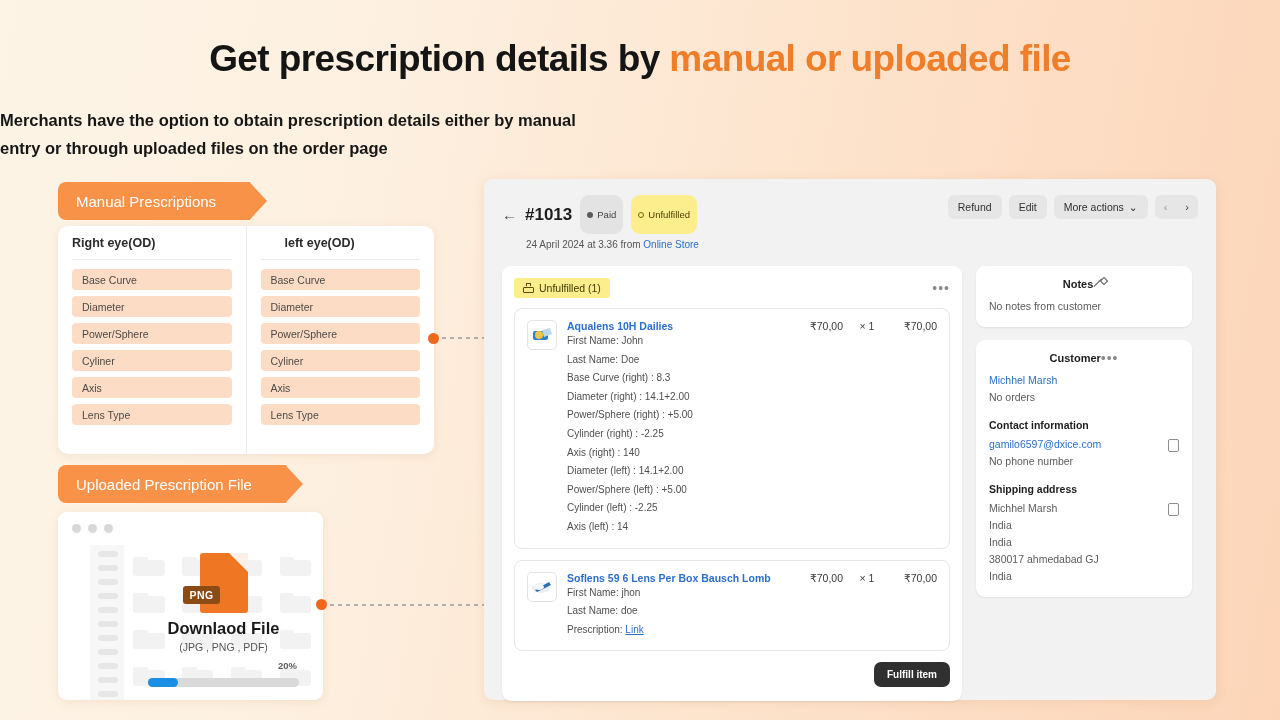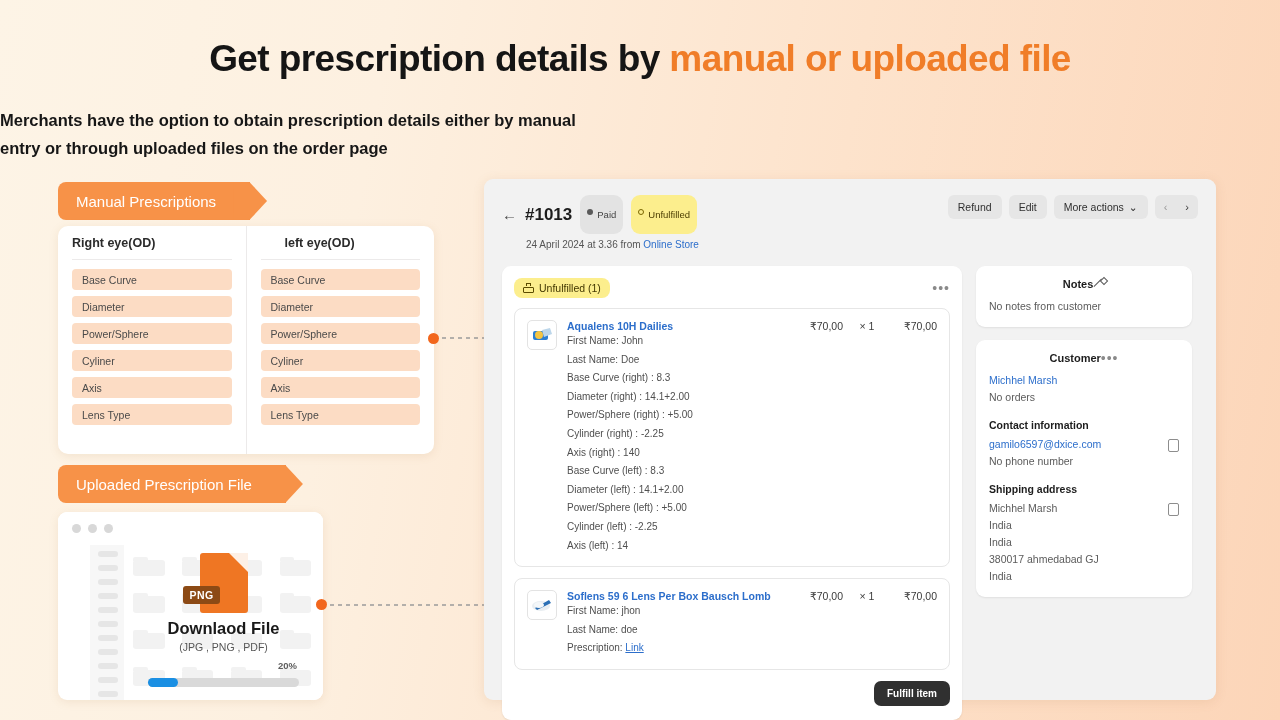--- a/index.html
+++ b/index.html
@@ -111,21 +111,21 @@
     position:absolute;left:484px;top:179px;width:732px;height:521px;
     background:#f2f2f2;border-radius:9px;
     box-shadow:0 2px 12px rgba(170,120,70,.14);
     box-sizing:border-box;padding:16px 18px;
   }
   .ord-head{display:flex;align-items:flex-start;justify-content:space-between;}
   .ord-left{display:flex;flex-direction:column;}
   .ord-titlerow{display:flex;align-items:center;gap:8px;}
   .back-arrow{font-size:15px;color:#4a4a4a;line-height:1;}
   .ord-id{font-size:17px;font-weight:bold;color:#1d1d1d;}
-  .pill{display:inline-flex;align-items:flex-start;gap:4px;border-radius:9px;
+  .pill{display:inline-flex;align-items:center;gap:4px;border-radius:9px;
     font-size:9.5px;padding:14px 7px;white-space:nowrap;}
   .pill-paid{background:#e3e3e3;color:#454545;}
   .pill-paid .bullet{width:6px;height:6px;border-radius:50%;background:#5a5a5a;display:inline-block;}
   .pill-unf{background:#fcee8d;color:#4b3d00;}
   .pill-unf .ring{width:6px;height:6px;border-radius:50%;border:1.4px solid #7a6600;display:inline-block;box-sizing:border-box;}
   .ord-meta{font-size:10px;color:#555;margin:5px 0 0 24px;}
   .ord-meta a{color:#2c6ecb;text-decoration:none;}
   .ord-actions{display:flex;align-items:center;gap:7px;}
   .btn{background:#e6e6e6;border:none;border-radius:6px;font-size:10.5px;color:#303030;
     padding:6px 10px;font-family:inherit;display:flex;align-items:center;gap:5px;}
@@ -133,21 +133,21 @@
   .nav-grp span{padding:6px 9px;font-size:11px;color:#9a9a9a;}
   .nav-grp span.on{color:#3a3a3a;}
 
   .body-row{display:flex;gap:14px;margin-top:16px;}
   .col-main{width:460px;}
   .col-side{width:216px;}
 
   .card{background:#fff;border-radius:9px;box-shadow:0 1px 2px rgba(0,0,0,.08);}
   .fulfil-card{padding:12px 12px 14px;}
   .fulfil-top{display:flex;align-items:center;justify-content:space-between;margin-bottom:10px;}
-  .badge-unf{background:#fcee8d;color:#423700;border-radius:8px;font-size:10.5px;
+  .badge-unf{background:#fcee8d;color:#423700;border-radius:3px;font-size:10.5px;
     padding:4px 9px;display:inline-flex;align-items:center;gap:5px;}
   .box-icon{width:11px;height:10px;position:relative;display:inline-block;}
   .box-icon::before{content:"";position:absolute;left:0;bottom:0;width:11px;height:6px;
     border:1.3px solid #5b4b00;border-radius:1px;box-sizing:border-box;}
   .box-icon::after{content:"";position:absolute;left:3px;top:0;width:5px;height:3px;
     border:1.3px solid #5b4b00;border-bottom:none;box-sizing:border-box;}
   .dots{color:#8a8a8a;font-size:14px;letter-spacing:1px;line-height:8px;}
 
   .line-item{border:1px solid #e6e6e6;border-radius:8px;padding:11px 12px;margin-bottom:11px;
     display:flex;gap:10px;position:relative;}
@@ -348,21 +348,20 @@
               </span>
             </div>
             <div class="li-detail">
               <div>First Name: John</div>
               <div>Last Name: Doe</div>
               <div>Base Curve (right) : 8.3</div>
               <div>Diameter (right) : 14.1+2.00</div>
               <div>Power/Sphere (right) : +5.00</div>
               <div>Cylinder (right) : -2.25</div>
               <div>Axis (right) : 140</div>
-              <div>Base Curve (left) : 8.3</div>
               <div>Diameter (left) : 14.1+2.00</div>
               <div>Power/Sphere (left) : +5.00</div>
               <div>Cylinder (left) : -2.25</div>
               <div>Axis (left) : 14</div>
             </div>
           </div>
         </div>
 
         <div class="line-item">
           <div class="thumb">

